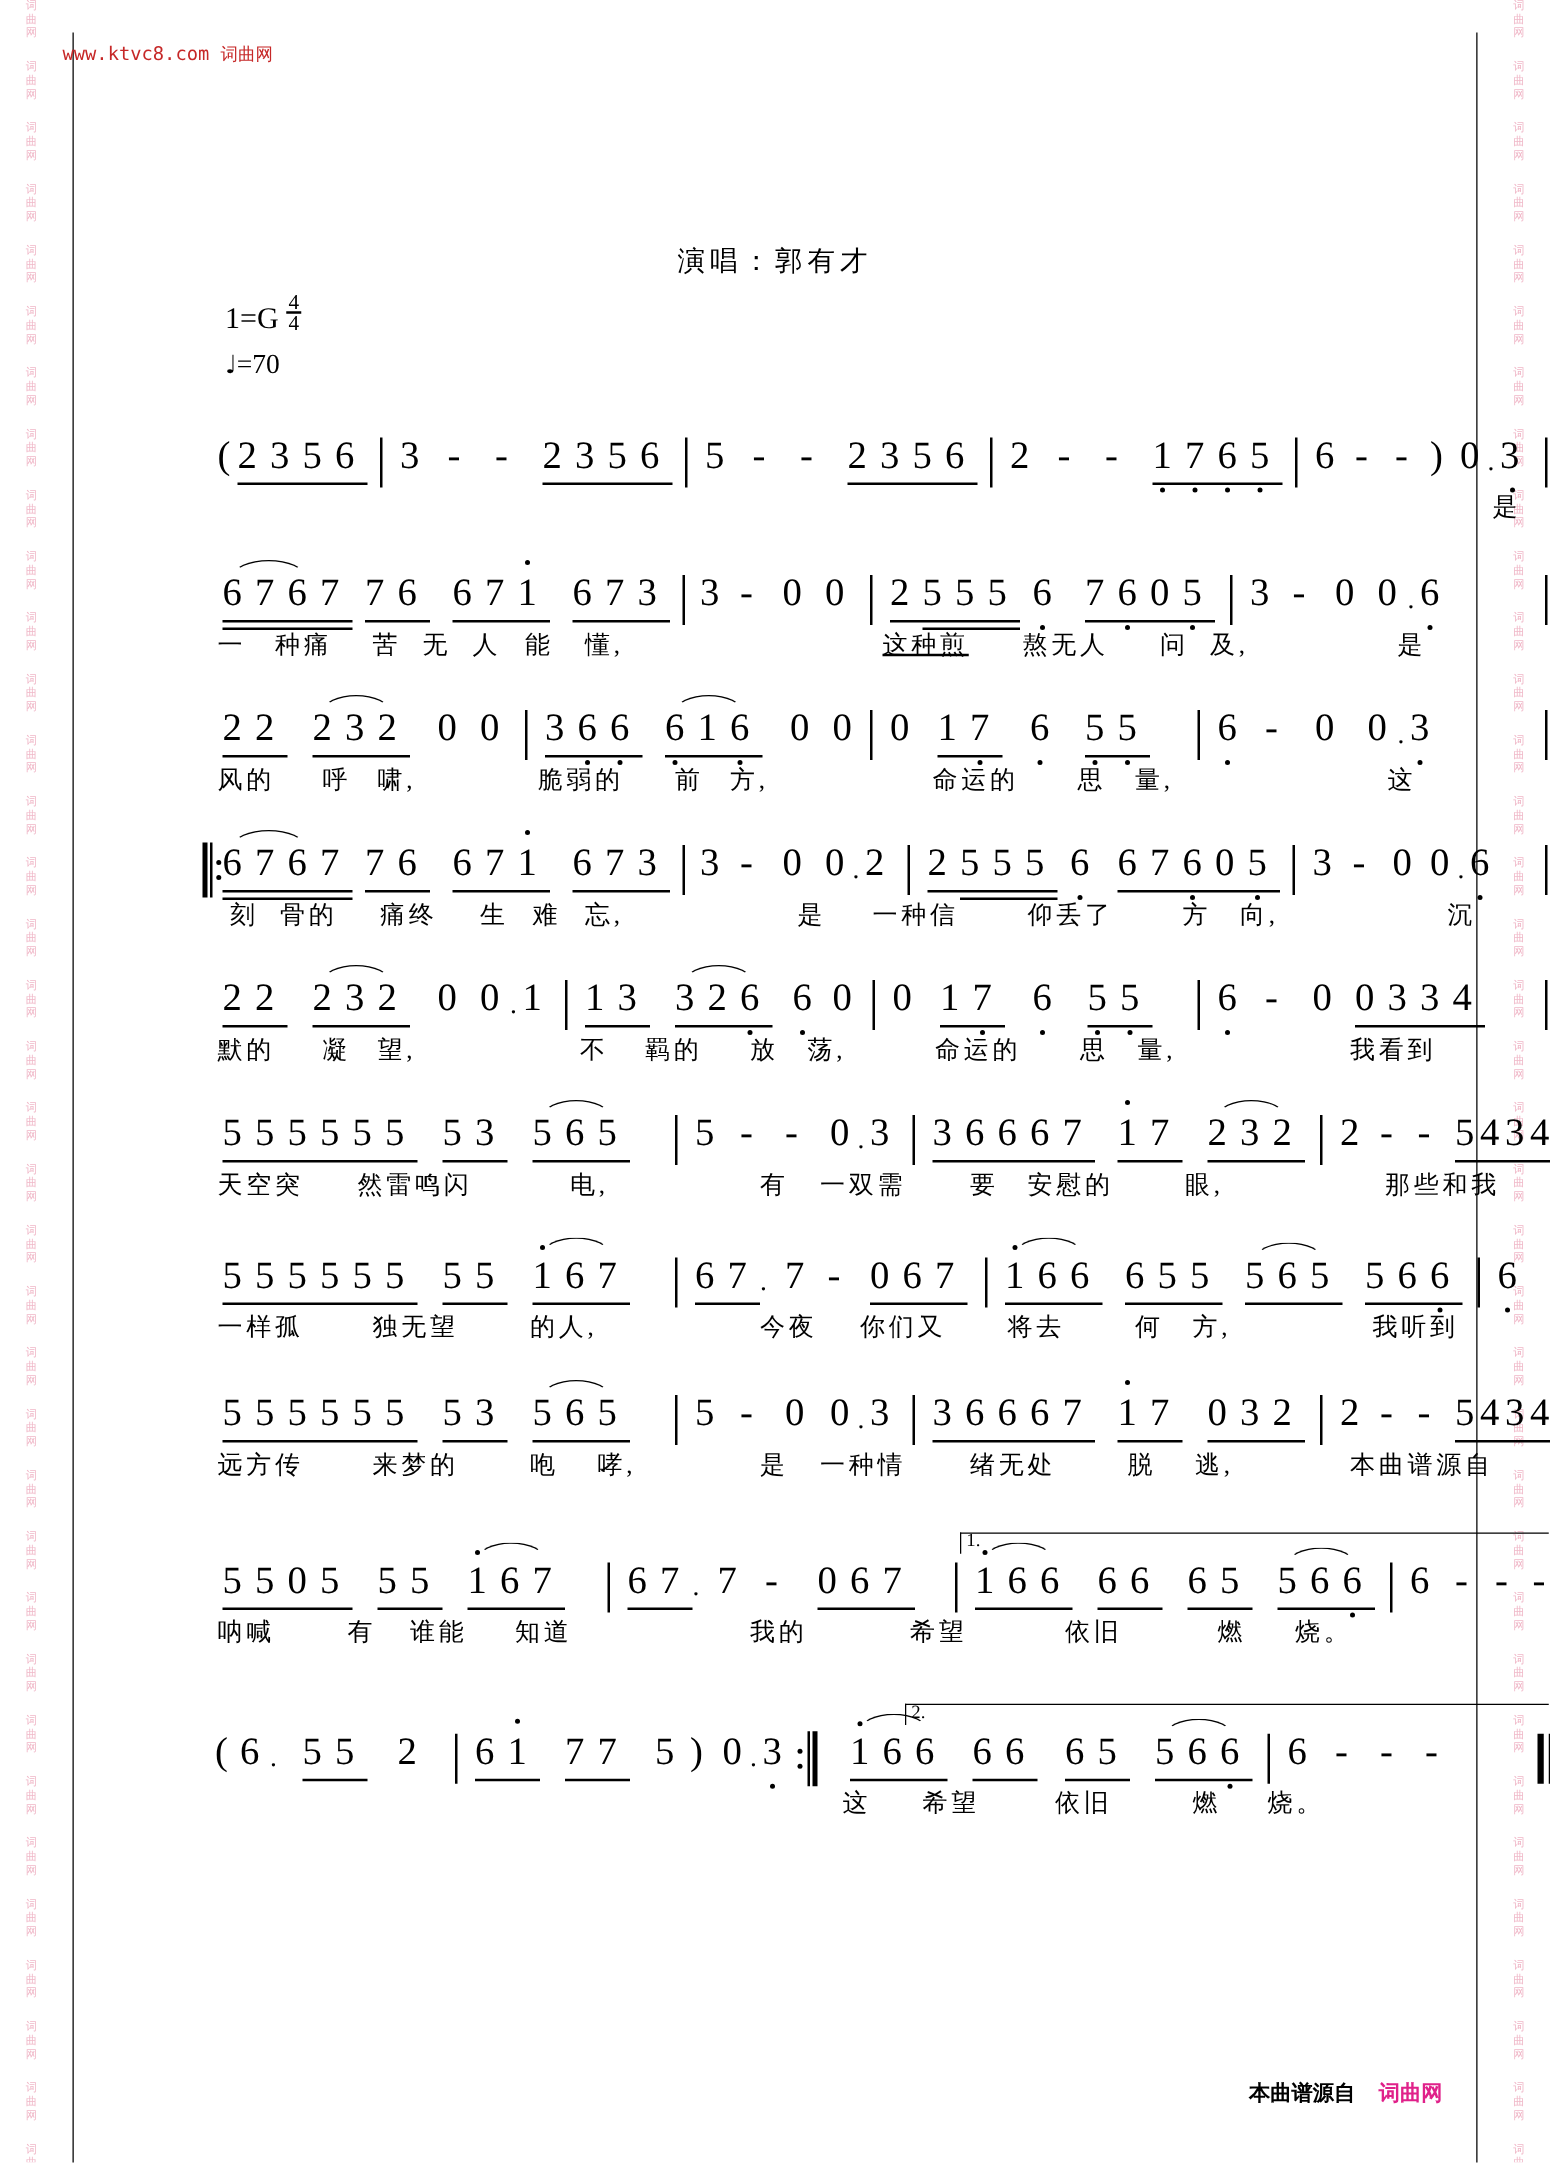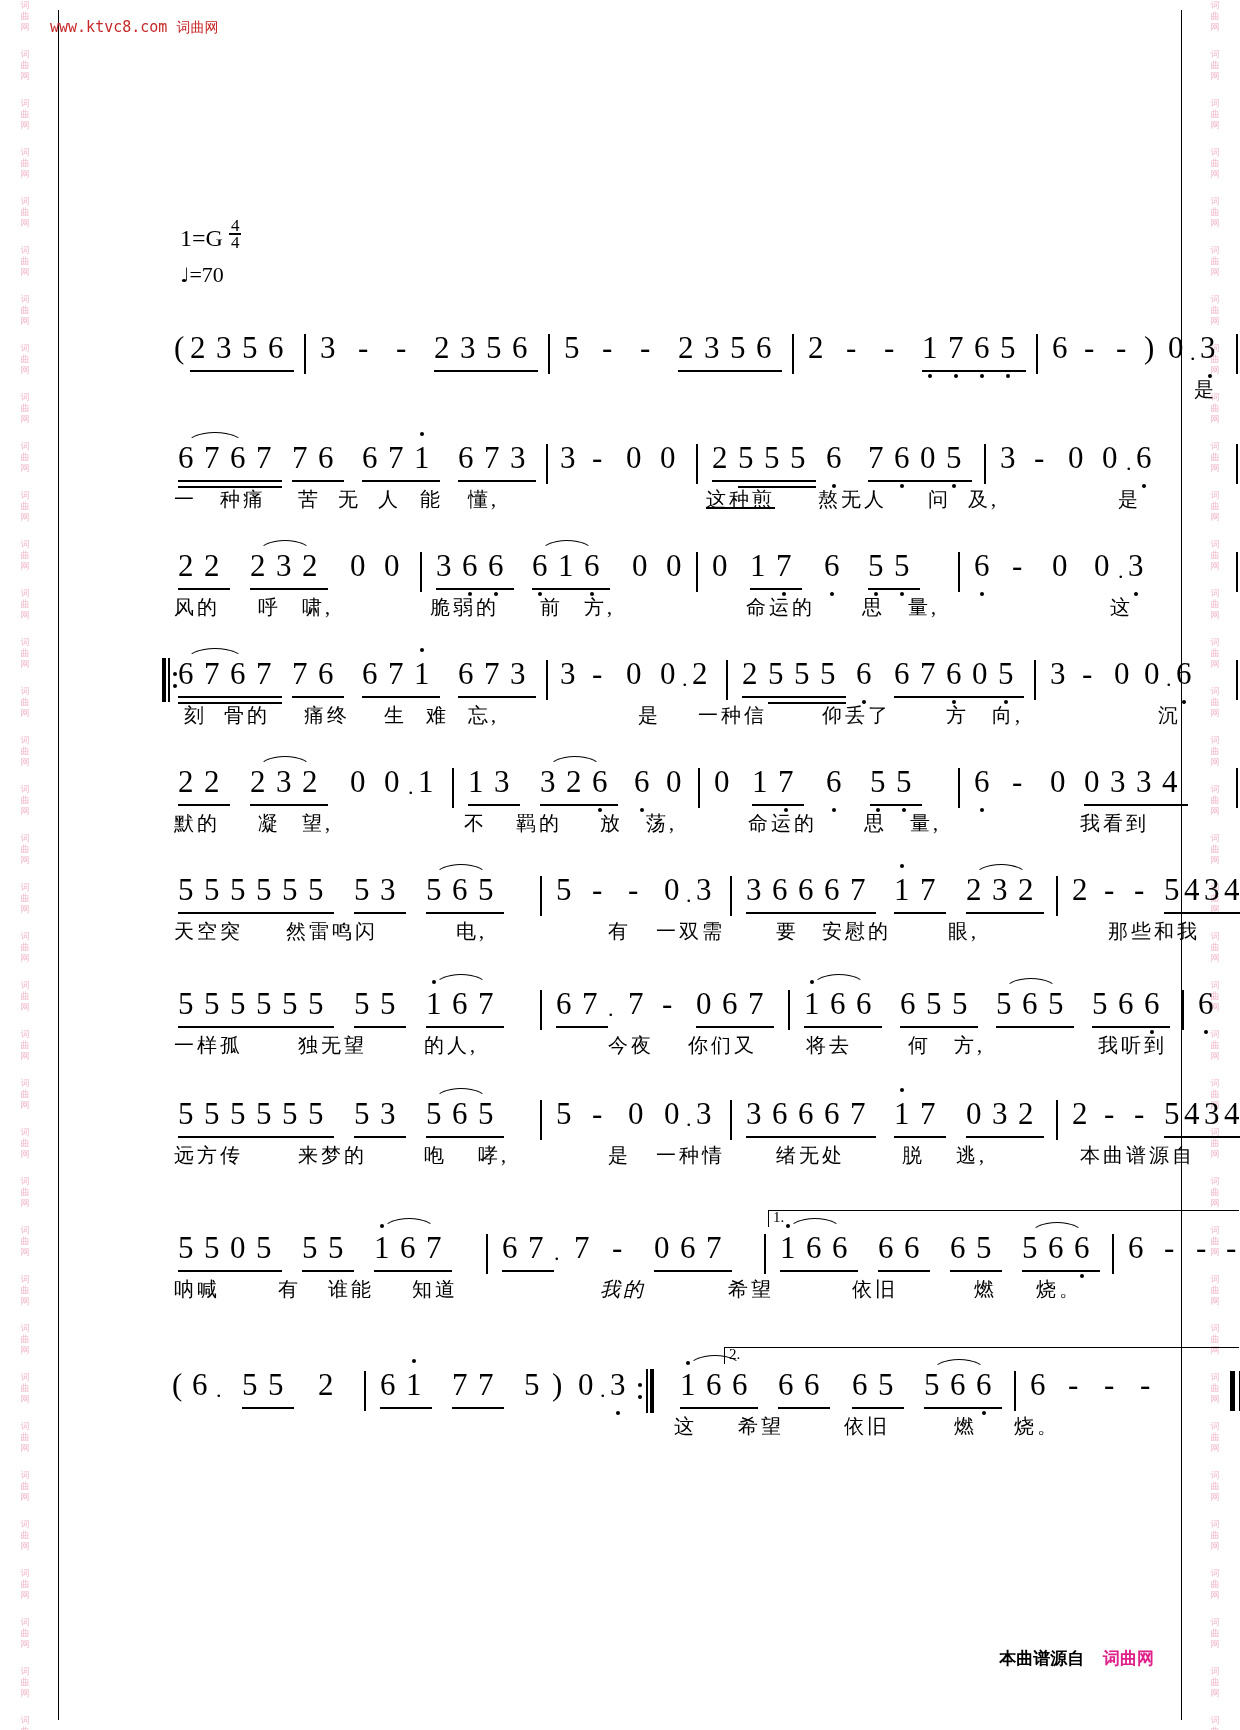--- a/index.html
+++ b/index.html
@@ -39,21 +39,21 @@
     font-family: "DejaVu Sans", sans-serif;
     letter-spacing: 0;
     margin-bottom: 16px;
   }
   .wm span { display: block; }
 
   
   .page {
     position: absolute;
     left: 50px;
-    top: 0;
+    top: 16px;
     width: 1140px;
     height: 1706px;
     background: #ffffff;
   }
   .frame-line {
     position: absolute;
     background: #000;
   }
   .frame-left { left: 8px; top: 10px; width: 1px; height: 1710px; }
   .frame-right { right: 8px; top: 10px; width: 1px; height: 1710px; }
@@ -613,20 +613,21 @@
 <div class="page">
 
   <div class="frame-line frame-left"></div>
   <div class="frame-line frame-right"></div>
 
   <div class="site-url">
     <span>www.ktvc8.com</span>
     <span class="cn">词曲网</span>
   </div>
 
+  <div class="singer">演唱：郭有才</div>
 
 
   <div class="keysig">
     <span>1=G</span><span class="meter"><span class="num">4</span><span class="den">4</span></span>
   </div>
   <div class="tempo">
     <span style="font-family:'DejaVu Sans',sans-serif;font-size:20px;">♩</span><span>=70</span>
   </div>
 
   <div class="system" style="top:330px;">
@@ -1214,21 +1215,21 @@
       <span class="n" style="left:996px;">-</span>
       <span class="n" style="left:1028px;">-</span>
       <span class="n" style="left:1058px;">-</span>
 
     </div>
     <div class="lyrics-row">
       <span class="l" style="left:6px;">呐喊</span>
       <span class="l" style="left:110px;">有</span>
       <span class="l" style="left:160px;">谁能</span>
       <span class="l" style="left:244px;">知道</span>
-      <span class="l" style="left:432px;font-style:italic;">我的</span>
+      <span class="l" style="left:432px;">我的</span>
       <span class="l" style="left:560px;">希望</span>
       <span class="l" style="left:684px;">依旧</span>
       <span class="l" style="left:806px;">燃</span>
       <span class="l" style="left:868px;">烧。</span>
     </div>
   </div>
 
   <div class="system" style="top:1345px;">
     <div class="volta" style="left:556px;top:2px;width:514px;">
       <span class="volta-label">2.</span>

